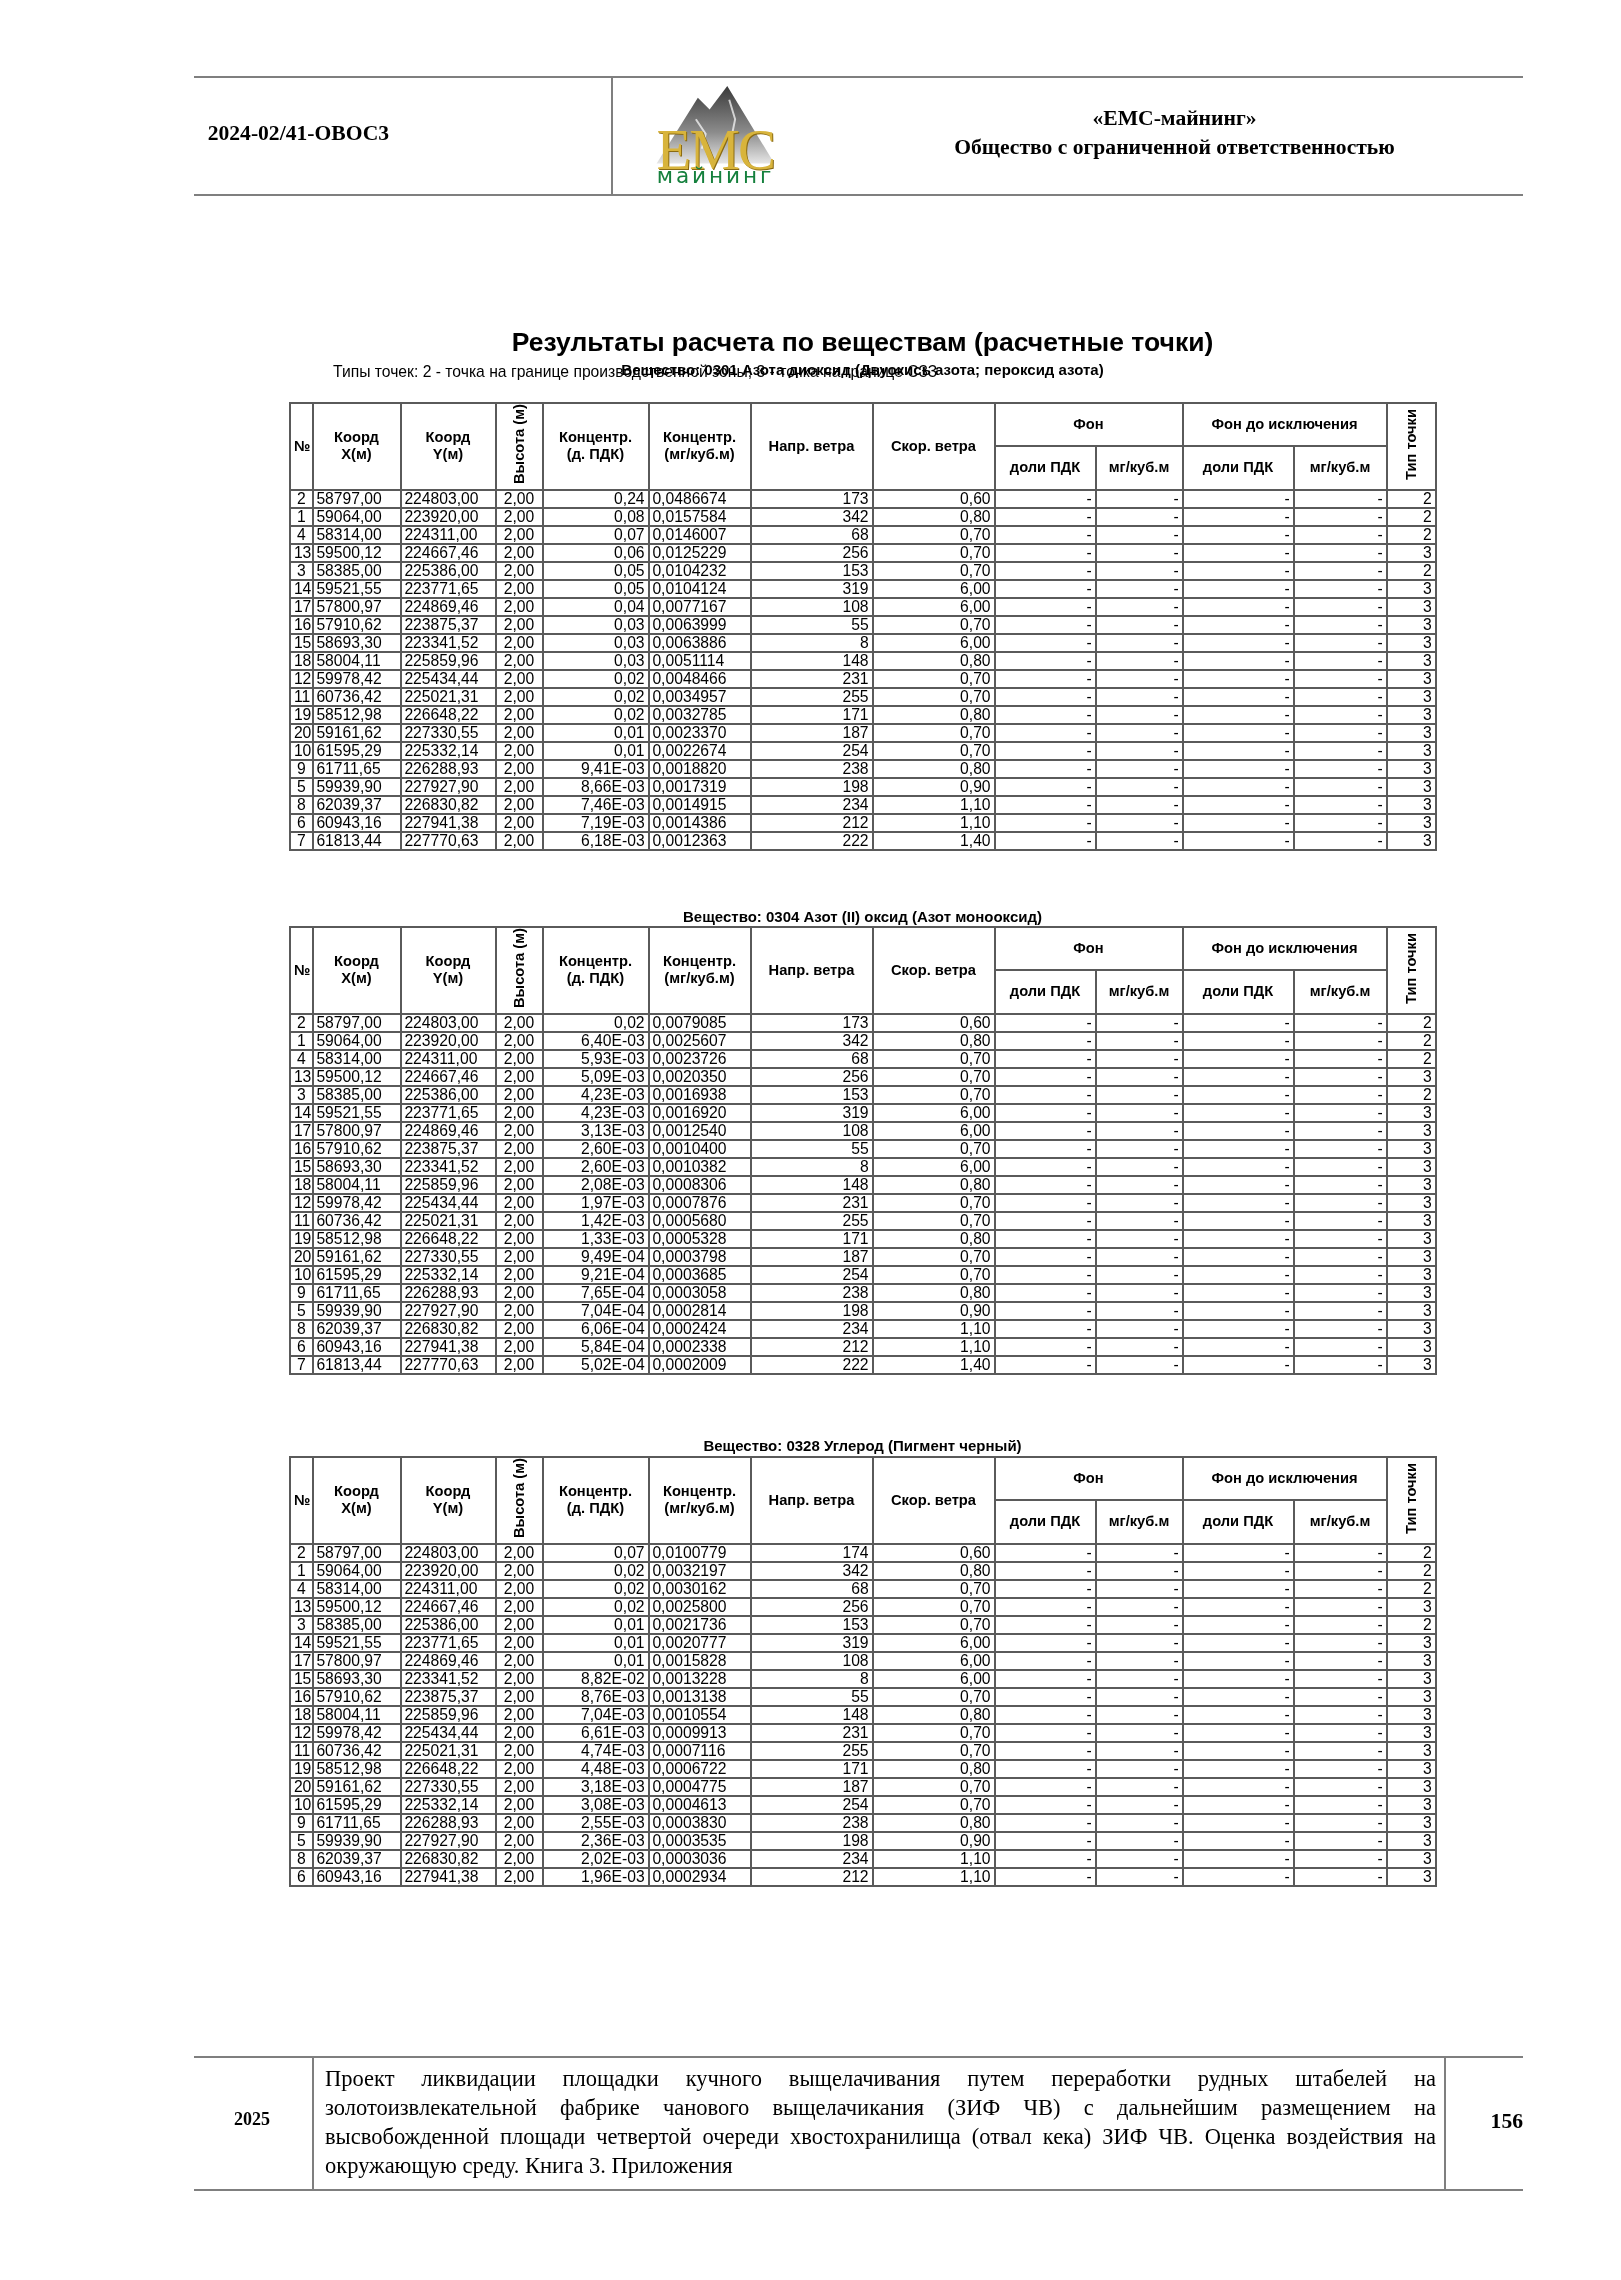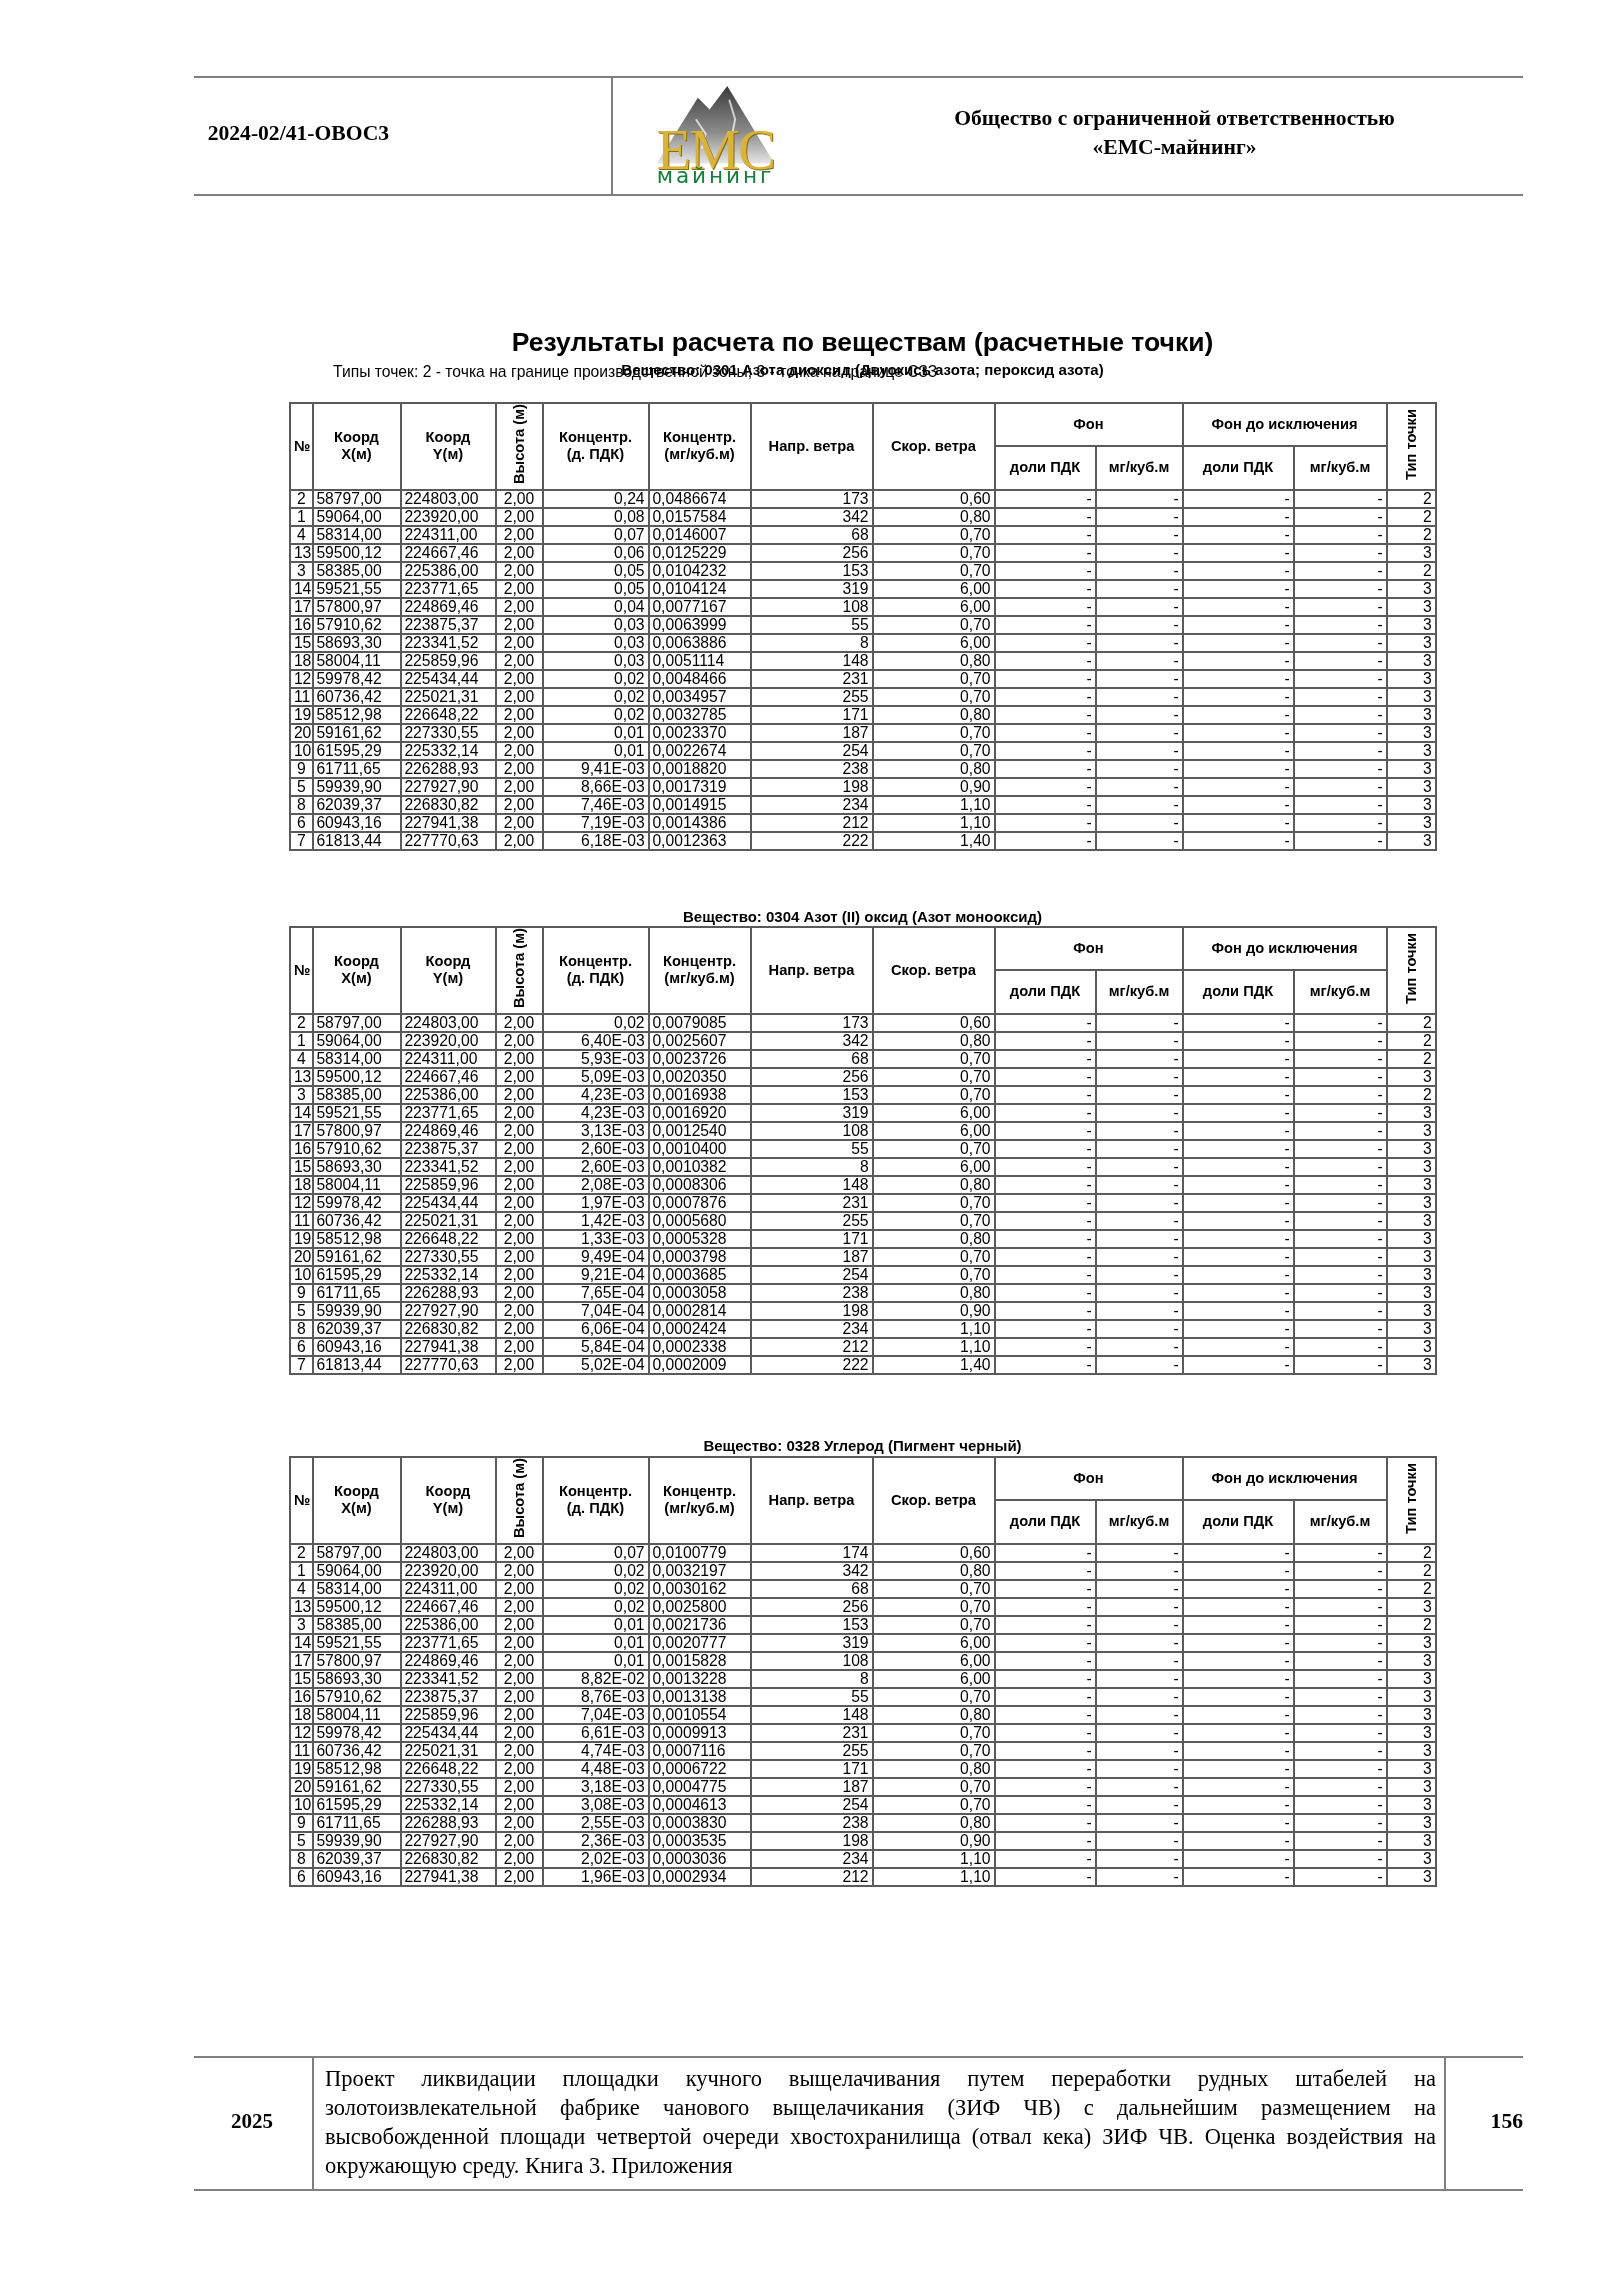--- a/index.html
+++ b/index.html
@@ -24,21 +24,21 @@
   table.res th { font-weight: bold; font-size: 14.7px; text-align: center; line-height: 17.6px; }
   table.res td { height: 16px; line-height: 16px; text-align: right; }
   table.res td.c { text-align: center; }
   table.res td.l { text-align: left; }
   .vert { writing-mode: vertical-rl; transform: rotate(180deg); display: inline-block; line-height: 14.7px; }
   tr.h1 th { height: 37px; }
   tr.h2 th { height: 37px; }
 
   
   .ftr { position: absolute; left: 194px; top: 2056px; width: 1329px; height: 131px; border-top: 2.9px solid #7f7f7f; border-bottom: 2.9px solid #7f7f7f; }
-  .ftr-year { position: absolute; left: 0; width: 116px; top: 51px; text-align: center; font-family: "Liberation Serif", serif; font-weight: bold; font-size: 21px; }
+  .ftr-year { position: absolute; left: 0; width: 116px; top: 51px; text-align: center; font-family: "Liberation Serif", serif; font-weight: bold; font-size: 18px; }
   .ftr-sep1 { position: absolute; left: 118px; top: 0; bottom: 0; width: 2px; background: #7f7f7f; }
   .ftr-sep2 { position: absolute; left: 1250px; top: 0; bottom: 0; width: 2px; background: #7f7f7f; }
   .ftr-text { position: absolute; left: 131px; top: 5.9px; width: 1111px; font-family: "Liberation Serif", serif; font-size: 22.5px; line-height: 29px; text-align: justify; }
   .ftr-page { position: absolute; left: 1253px; width: 76px; top: 51px; text-align: right; font-family: "Liberation Serif", serif; font-weight: bold; font-size: 21.6px; }
 </style>
 </head>
 <body>
 
 <div class="hdr">
   <div class="hdr-code">2024-02/41-ОВОС3</div>
@@ -53,22 +53,22 @@
         </linearGradient>
       </defs>
       <polygon points="20,85 62,18 74,30 92,6 140,85" fill="url(#mtn)"></polygon>
       <polyline points="60,40 70,55 66,70" fill="none" stroke="#ffffff" stroke-width="2" opacity="0.7"></polyline>
       <polyline points="94,20 100,40 96,60" fill="none" stroke="#ffffff" stroke-width="2" opacity="0.7"></polyline>
     </svg>
     <div class="logo-emc">EMC</div>
     <div class="logo-word">майнинг</div>
   </div>
   <div class="hdr-org">
+    <div>«ЕМС-майнинг»</div>
     <div>Общество с ограниченной ответственностью</div>
-    <div>«ЕМС-майнинг»</div>
   </div>
 </div>
 
 <div class="r-title">Результаты расчета по веществам (расчетные точки)</div>
 <div class="r-sub">Типы точек: 2 - точка на границе производственной зоны; 3 - точка на границе СЗЗ</div>
 
 <div class="substance" style="top:361px">Вещество: 0301 Азота диоксид (Двуокись азота; пероксид азота)</div>
 <table class="res" style="top:402px">
     <colgroup>
       <col style="width: 22.5px;">

